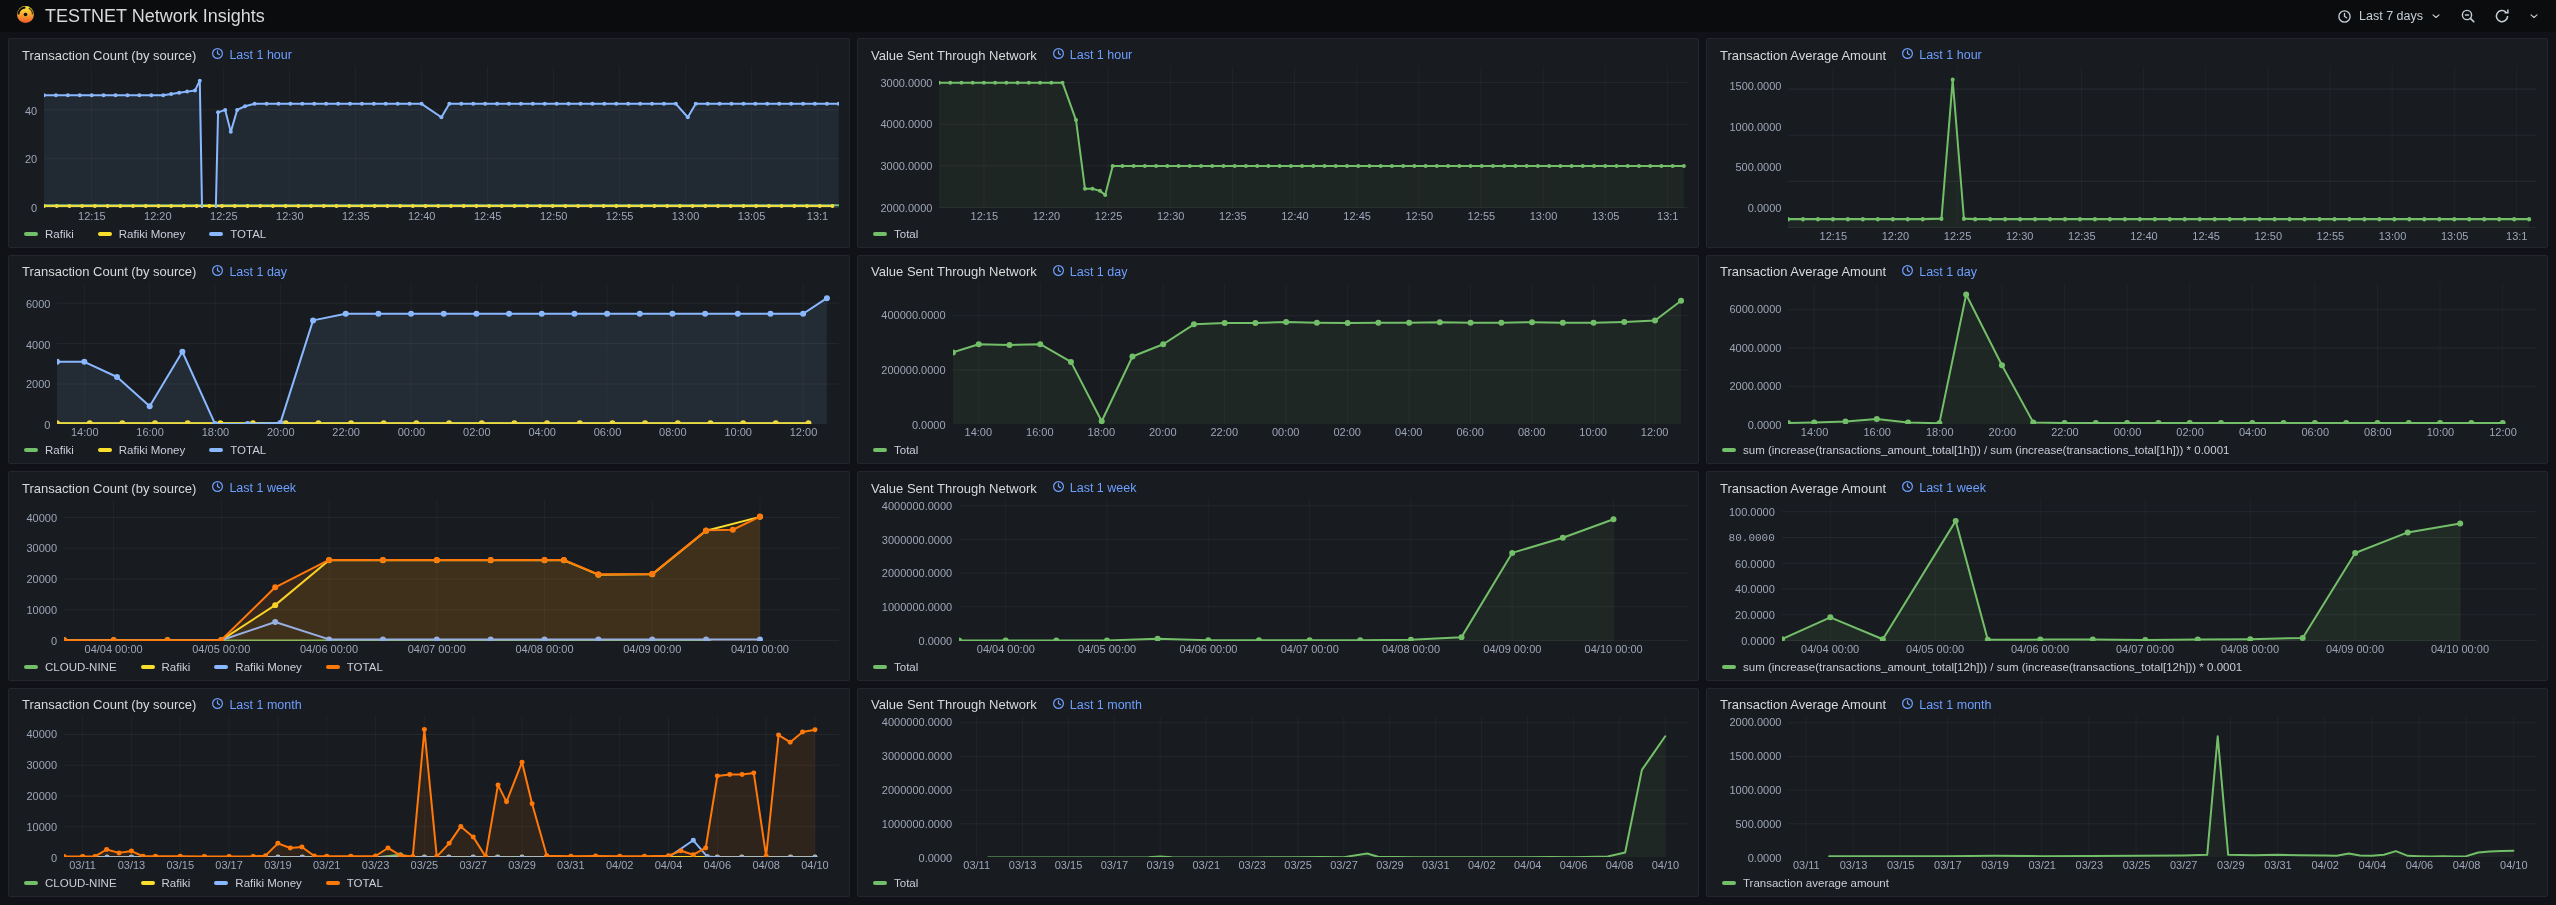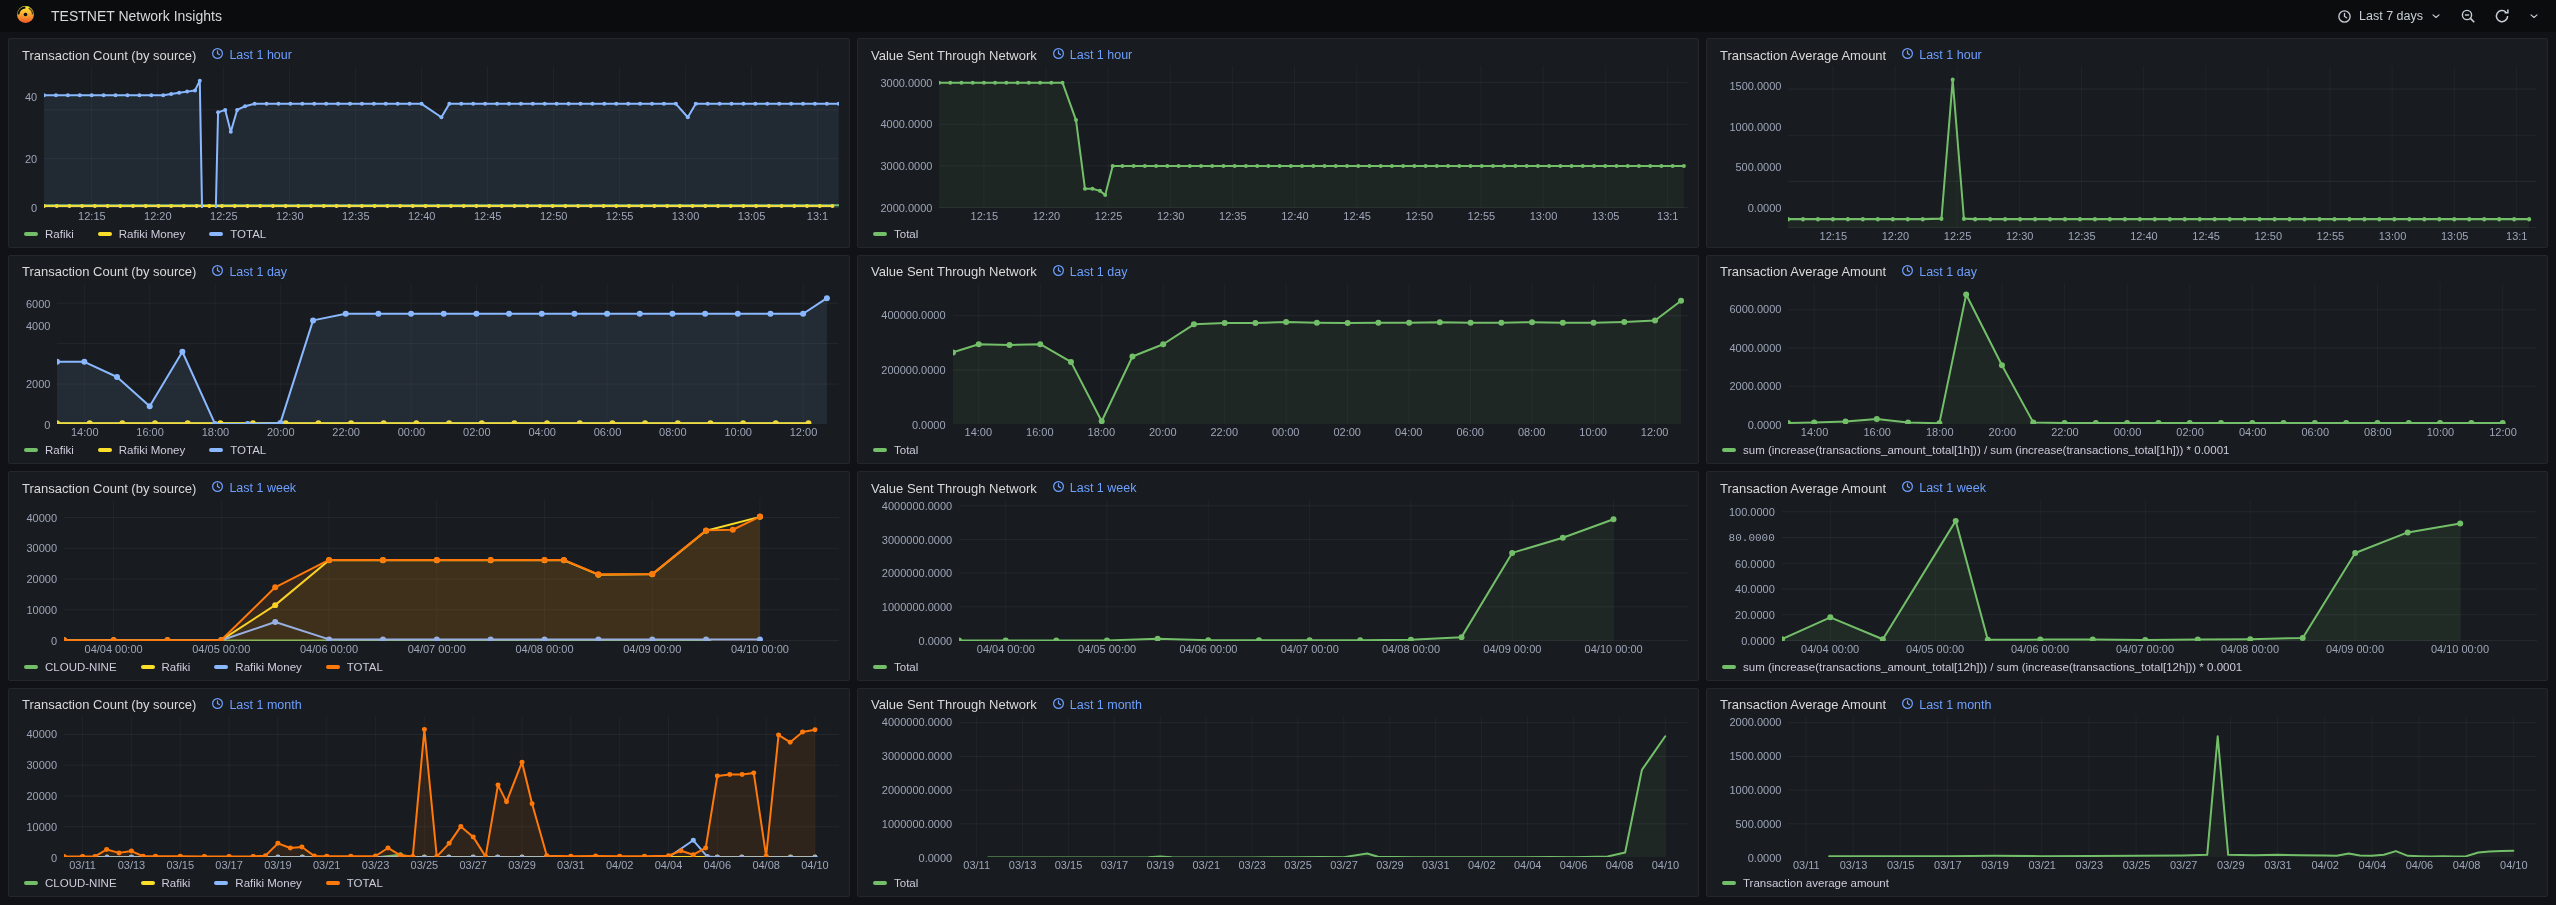--- a/index.html
+++ b/index.html
@@ -7,21 +7,21 @@
     width:2556px;height:905px;overflow:hidden;
     background:#111217;color:#ccccdc;
     font-family:"Liberation Sans",sans-serif;
   }
   
   .app-header{
     height:32px;display:flex;align-items:center;justify-content:space-between;
     padding:0 16px;background:#0b0c0e;box-sizing:border-box;
   }
   .h-left{display:flex;align-items:center;gap:10px;}
-  .h-title{font-size:14px;font-weight:500;color:#d8d9da;margin-left:6px;}
+  .h-title{font-size:18px;font-weight:500;color:#d8d9da;}
   .h-right{display:flex;align-items:center;gap:18px;}
   .hbtn{
     display:flex;align-items:center;gap:7px;background:none;border:none;padding:0;
     color:#c7d0d9;font-family:"Liberation Sans",sans-serif;font-size:12.5px;cursor:pointer;
   }
   .hbtn svg{display:block;}
   
   #grid{
     display:grid;grid-template-columns:repeat(3,1fr);grid-template-rows:repeat(4,1fr);
     gap:7px;padding:6px 8px 8px 8px;height:873px;box-sizing:border-box;
@@ -128,21 +128,21 @@
           <svg width="13" height="13" viewBox="0 0 16 16">
               <circle cx="8" cy="8" r="6" fill="none" stroke="currentColor" stroke-width="1.5"></circle>
               <path d="M8 4.6V8l2.3 1.4" fill="none" stroke="currentColor" stroke-width="1.5" stroke-linecap="round"></path>
             </svg>
         </span>
         <span class="t-label">Last 1 hour</span>
       </span>
     </div>
     <div class="p-plot">
       <div class="p-yaxis" style="width: 25.2px;">
-          <div class="ylabel" style="top: 25px;">40</div>
+          <div class="ylabel" style="top: 39px;">40</div>
           <div class="ylabel" style="top: 87.0345px;">20</div>
           <div class="ylabel" style="top: 136px;">0</div>
         </div>
       <div class="p-main">
         <div class="p-chart">
           <svg class="c-svg" preserveAspectRatio="none" viewBox="0 0 795 142">
               <line x1="47.699999999999996" x2="47.699999999999996" y1="0" y2="142" stroke="rgba(204,204,220,0.05)" stroke-width="1"></line>
               <line x1="113.68500000000002" x2="113.68500000000002" y1="0" y2="142" stroke="rgba(204,204,220,0.05)" stroke-width="1"></line>
               <line x1="179.67000000000002" x2="179.67000000000002" y1="0" y2="142" stroke="rgba(204,204,220,0.05)" stroke-width="1"></line>
               <line x1="245.655" x2="245.655" y1="0" y2="142" stroke="rgba(204,204,220,0.05)" stroke-width="1"></line>
@@ -587,21 +587,21 @@
               <circle cx="8" cy="8" r="6" fill="none" stroke="currentColor" stroke-width="1.5"></circle>
               <path d="M8 4.6V8l2.3 1.4" fill="none" stroke="currentColor" stroke-width="1.5" stroke-linecap="round"></path>
             </svg>
         </span>
         <span class="t-label">Last 1 day</span>
       </span>
     </div>
     <div class="p-plot">
       <div class="p-yaxis" style="width: 38.4px;">
           <div class="ylabel" style="top: 15px;">6000</div>
-          <div class="ylabel" style="top: 37px;">4000</div>
+          <div class="ylabel" style="top: 56px;">4000</div>
           <div class="ylabel" style="top: 95.4286px;">2000</div>
           <div class="ylabel" style="top: 136px;">0</div>
         </div>
       <div class="p-main">
         <div class="p-chart">
           <svg class="c-svg" preserveAspectRatio="none" viewBox="0 0 782 142">
               <line x1="27.37" x2="27.37" y1="0" y2="142" stroke="rgba(204,204,220,0.05)" stroke-width="1"></line>
               <line x1="92.7452" x2="92.7452" y1="0" y2="142" stroke="rgba(204,204,220,0.05)" stroke-width="1"></line>
               <line x1="158.1204" x2="158.1204" y1="0" y2="142" stroke="rgba(204,204,220,0.05)" stroke-width="1"></line>
               <line x1="223.4956" x2="223.4956" y1="0" y2="142" stroke="rgba(204,204,220,0.05)" stroke-width="1"></line>

